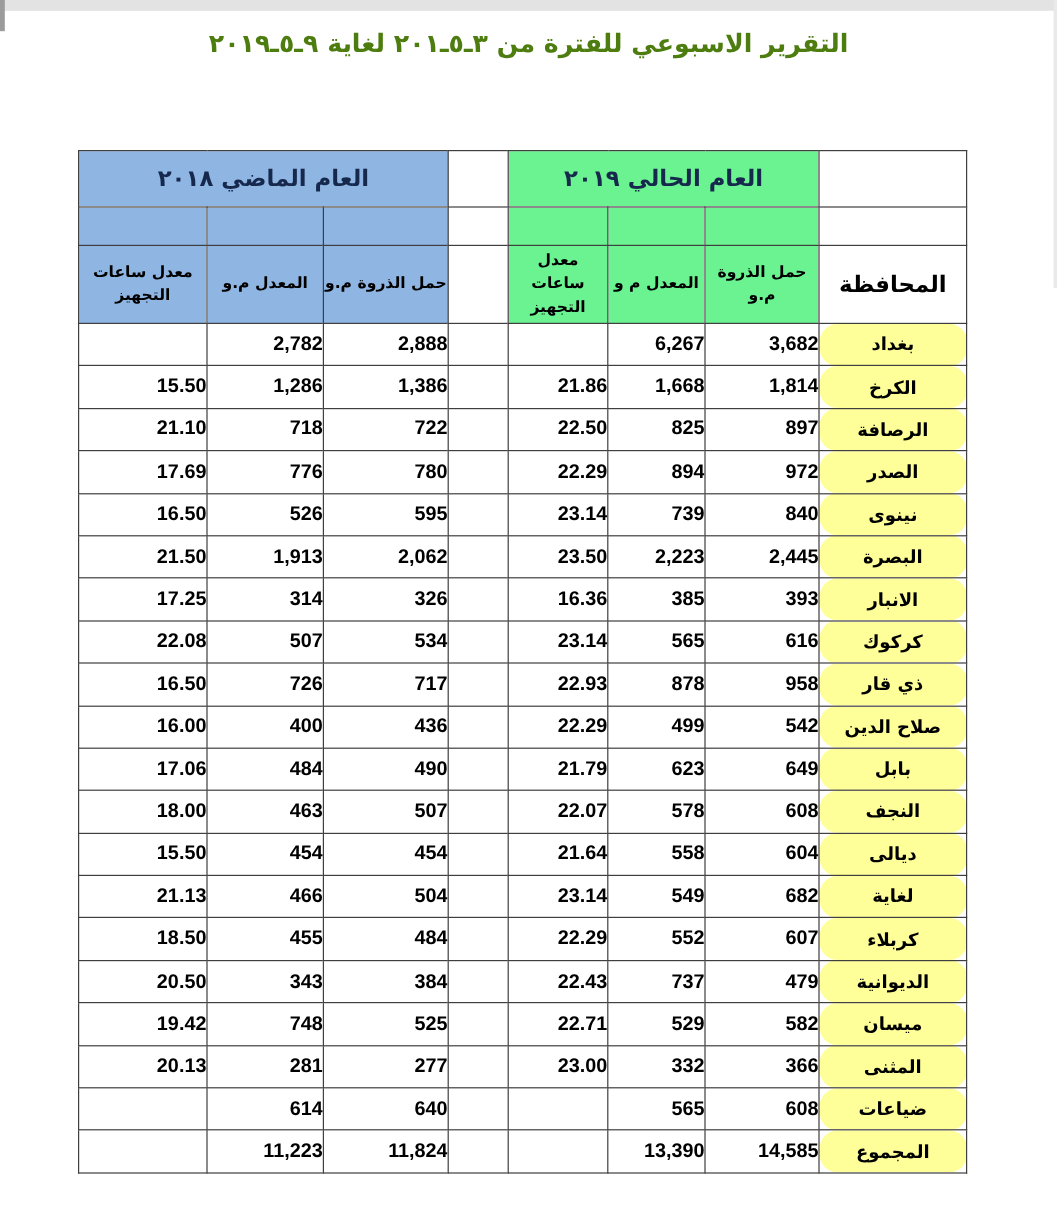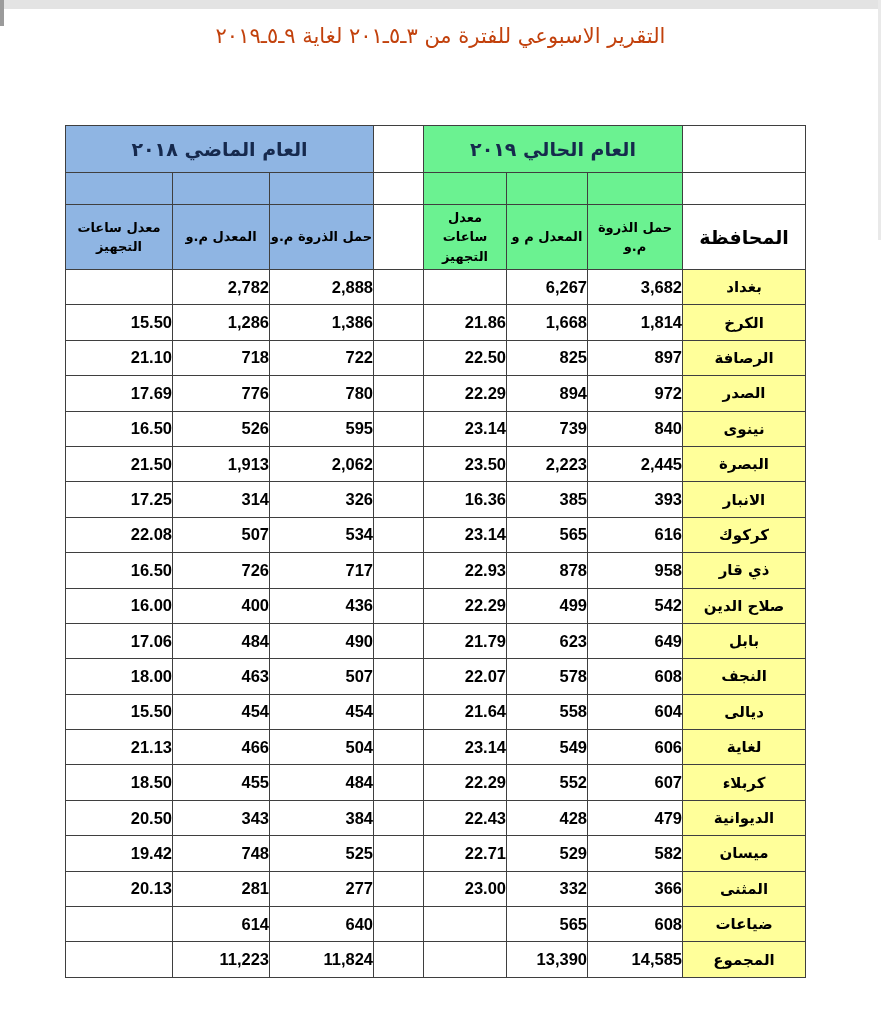--- a/index.html
+++ b/index.html
@@ -20,37 +20,37 @@
     overflow:hidden;
   }
   
   .scan-edge-top{position:absolute;top:0;left:0;width:881px;height:9px;background:#e3e3e3;}
   .scan-edge-corner{position:absolute;top:0;left:0;width:4px;height:26px;background:#9b9b9b;}
   .scan-edge-right{position:absolute;top:0;right:0;width:3px;height:240px;background:#e9e9e9;}
 
   .report-title{
     position:absolute;top:24px;left:0;right:0;
     text-align:center;direction:rtl;
-    font-size:21px;font-weight:normal;color:#c2410c;
+    font-size:21px;font-weight:bold;color:#4d7c0f;
     letter-spacing:0;
   }
 
   table.report{
     position:absolute;top:125px;left:65px;
     width:740px;table-layout:fixed;
     border-collapse:collapse;direction:rtl;
   }
   table.report td{
     border:1.6px solid var(--border);
     padding:0;overflow:hidden;
     vertical-align:middle;
   }
   .bg-green{background:var(--green);}
   .bg-blue{background:var(--blue);}
-  .bg-yellow{background:var(--yellow);}
+  .bg-yellow{background:var(--yellow);border-radius:15px;}
   .bg-white{background:#ffffff;}
 
   tr.year-row{height:47px;}
   tr.spacer-row{height:32px;}
   tr.colhead-row{height:65px;}
   tr.data-row{height:35.4px;}
 
   td.year-cell{
     text-align:center;font-weight:bold;font-size:19px;
     color:var(--year-text);
@@ -251,42 +251,42 @@
     <td class="bg-white num-cell">604</td>
     <td class="bg-white num-cell">558</td>
     <td class="bg-white num-cell">21.64</td>
     <td class="bg-white"></td>
     <td class="bg-white num-cell">454</td>
     <td class="bg-white num-cell">454</td>
     <td class="bg-white num-cell">15.50</td>
   </tr>
       <tr class="data-row">
     <td class="bg-yellow name-cell">لغاية</td>
-    <td class="bg-white num-cell">606</td>
+    <td class="bg-white num-cell">682</td>
     <td class="bg-white num-cell">549</td>
     <td class="bg-white num-cell">23.14</td>
     <td class="bg-white"></td>
     <td class="bg-white num-cell">504</td>
     <td class="bg-white num-cell">466</td>
     <td class="bg-white num-cell">21.13</td>
   </tr>
       <tr class="data-row">
     <td class="bg-yellow name-cell">كربلاء</td>
     <td class="bg-white num-cell">607</td>
     <td class="bg-white num-cell">552</td>
     <td class="bg-white num-cell">22.29</td>
     <td class="bg-white"></td>
     <td class="bg-white num-cell">484</td>
     <td class="bg-white num-cell">455</td>
     <td class="bg-white num-cell">18.50</td>
   </tr>
       <tr class="data-row">
     <td class="bg-yellow name-cell">الديوانية</td>
     <td class="bg-white num-cell">479</td>
-    <td class="bg-white num-cell">428</td>
+    <td class="bg-white num-cell">737</td>
     <td class="bg-white num-cell">22.43</td>
     <td class="bg-white"></td>
     <td class="bg-white num-cell">384</td>
     <td class="bg-white num-cell">343</td>
     <td class="bg-white num-cell">20.50</td>
   </tr>
       <tr class="data-row">
     <td class="bg-yellow name-cell">ميسان</td>
     <td class="bg-white num-cell">582</td>
     <td class="bg-white num-cell">529</td>

